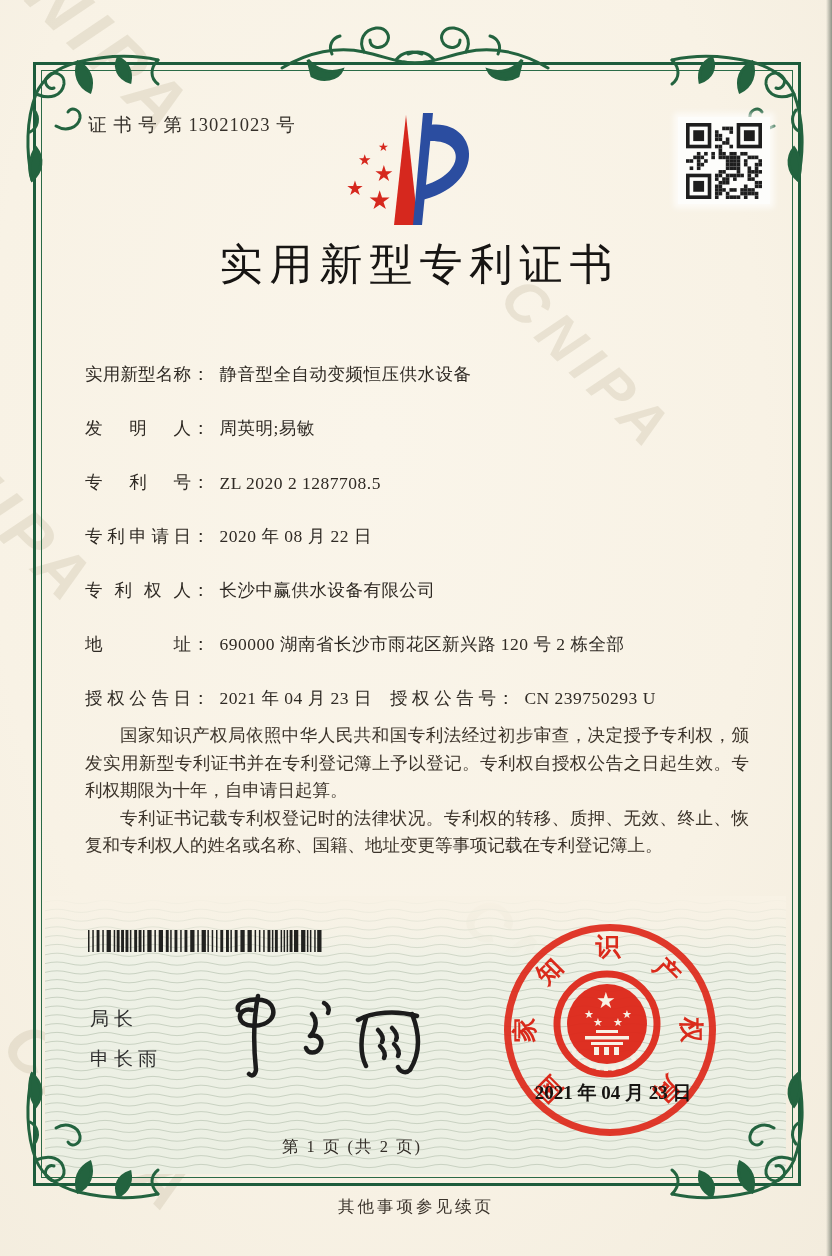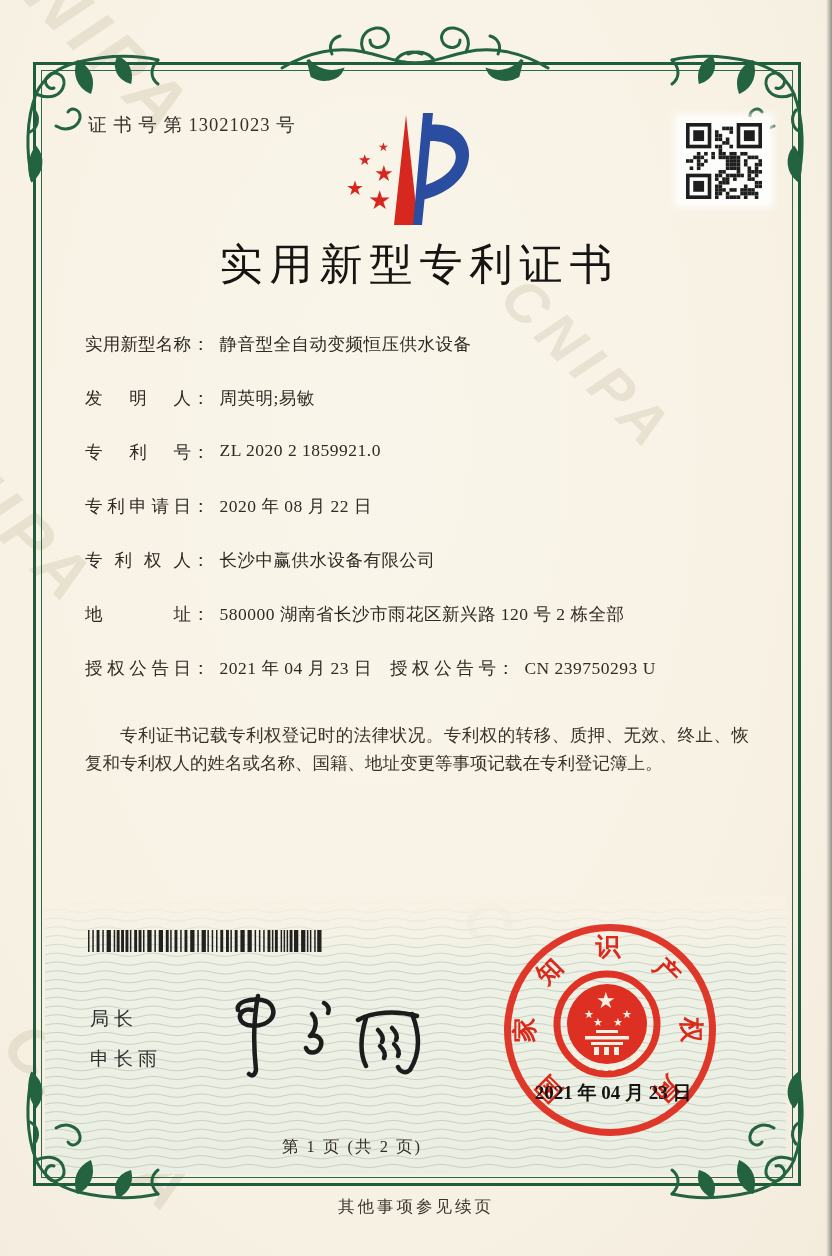--- a/index.html
+++ b/index.html
@@ -27,21 +27,21 @@
   .orn{position:absolute;z-index:3;color:#23633f;}
   
   .content{position:absolute;left:0;top:0;width:832px;height:1256px;z-index:4;}
   .cert-no{position:absolute;left:88px;top:112px;font-size:18.5px;color:#35302a;letter-spacing:1px;}
   .logo{position:absolute;left:322px;top:103px;width:190px;height:140px;}
   .qr{position:absolute;left:678px;top:117px;width:92px;height:87px;background:#fdfdfb;
       display:flex;align-items:center;justify-content:center;box-shadow:0 0 6px 4px rgba(255,255,255,.7);}
   .title{position:absolute;left:0;top:236px;width:832px;text-align:center;font-size:43px;
       font-weight:normal;color:#171513;letter-spacing:7px;text-indent:7px;}
   .fields{position:absolute;left:85px;top:332px;width:690px;font-size:17.5px;color:#2f2a24;}
-  .frow{height:54px;display:flex;align-items:flex-start;white-space:nowrap;}
+  .frow{height:54px;display:flex;align-items:flex-end;white-space:nowrap;}
   .flabel{display:inline-block;width:106px;text-align:justify;text-align-last:justify;}
   .fcolon{display:inline-block;margin:0 2px 0 1px;}
   .fvalue{margin-left:8px;letter-spacing:.5px;}
   .fpair2{margin-left:18px;display:inline-flex;align-items:center;}
   .body-text{position:absolute;left:85px;top:722px;width:664px;font-size:17.5px;
       line-height:27.5px;color:#3b332a;text-align:justify;}
   .body-text p{margin:0;text-indent:2em;}
   .barcode{position:absolute;left:88px;top:930px;width:236px;height:22px;}
   .director-label{position:absolute;left:90px;top:1006px;font-size:19px;letter-spacing:5px;color:#2c2c2c;}
   .director-name{position:absolute;left:90px;top:1046px;font-size:19px;letter-spacing:5px;color:#2c2c2c;}
@@ -313,50 +313,51 @@
         <span class="fvalue">静音型全自动变频恒压供水设备</span>
       </div>
       <div class="frow">
         <span class="flabel">发明人</span>
           <span class="fcolon">：</span>
         <span class="fvalue">周英明;易敏</span>
       </div>
       <div class="frow">
         <span class="flabel">专利号</span>
           <span class="fcolon">：</span>
-        <span class="fvalue">ZL 2020 2 1859921.0</span>
+        <span class="fvalue">ZL 2020 2 1287708.5</span>
       </div>
       <div class="frow">
         <span class="flabel">专利申请日</span>
           <span class="fcolon">：</span>
         <span class="fvalue">2020 年 08 月 22 日</span>
       </div>
       <div class="frow">
         <span class="flabel">专利权人</span>
           <span class="fcolon">：</span>
         <span class="fvalue">长沙中赢供水设备有限公司</span>
       </div>
       <div class="frow">
         <span class="flabel">地址</span>
           <span class="fcolon">：</span>
-        <span class="fvalue">580000 湖南省长沙市雨花区新兴路 120 号 2 栋全部</span>
+        <span class="fvalue">690000 湖南省长沙市雨花区新兴路 120 号 2 栋全部</span>
       </div>
       <div class="frow">
         <span class="flabel">授权公告日</span>
           <span class="fcolon">：</span>
         <span class="fvalue">2021 年 04 月 23 日</span>
         <span class="fpair2">
           <span class="flabel">授权公告号</span>
             <span class="fcolon">：</span>
           <span class="fvalue">CN 239750293 U</span>
         </span>
       </div>
     </div>
 
     <div class="body-text">
+      <p>国家知识产权局依照中华人民共和国专利法经过初步审查，决定授予专利权，颁发实用新型专利证书并在专利登记簿上予以登记。专利权自授权公告之日起生效。专利权期限为十年，自申请日起算。</p>
       <p>专利证书记载专利权登记时的法律状况。专利权的转移、质押、无效、终止、恢复和专利权人的姓名或名称、国籍、地址变更等事项记载在专利登记簿上。</p>
     </div>
 
     <svg class="barcode" id="barcode-svg" xmlns="http://www.w3.org/2000/svg" width="236" height="22">
         <rect x="0" y="0" width="1.5" height="22" fill="#21211f"></rect>
         <rect x="4.3" y="0" width="1.5" height="22" fill="#21211f"></rect>
         <rect x="8.6" y="0" width="2.9" height="22" fill="#21211f"></rect>
         <rect x="14.3" y="0" width="1.5" height="22" fill="#21211f"></rect>
         <rect x="18.6" y="0" width="4.3" height="22" fill="#21211f"></rect>
         <rect x="25.700000000000003" y="0" width="1.5" height="22" fill="#21211f"></rect>

